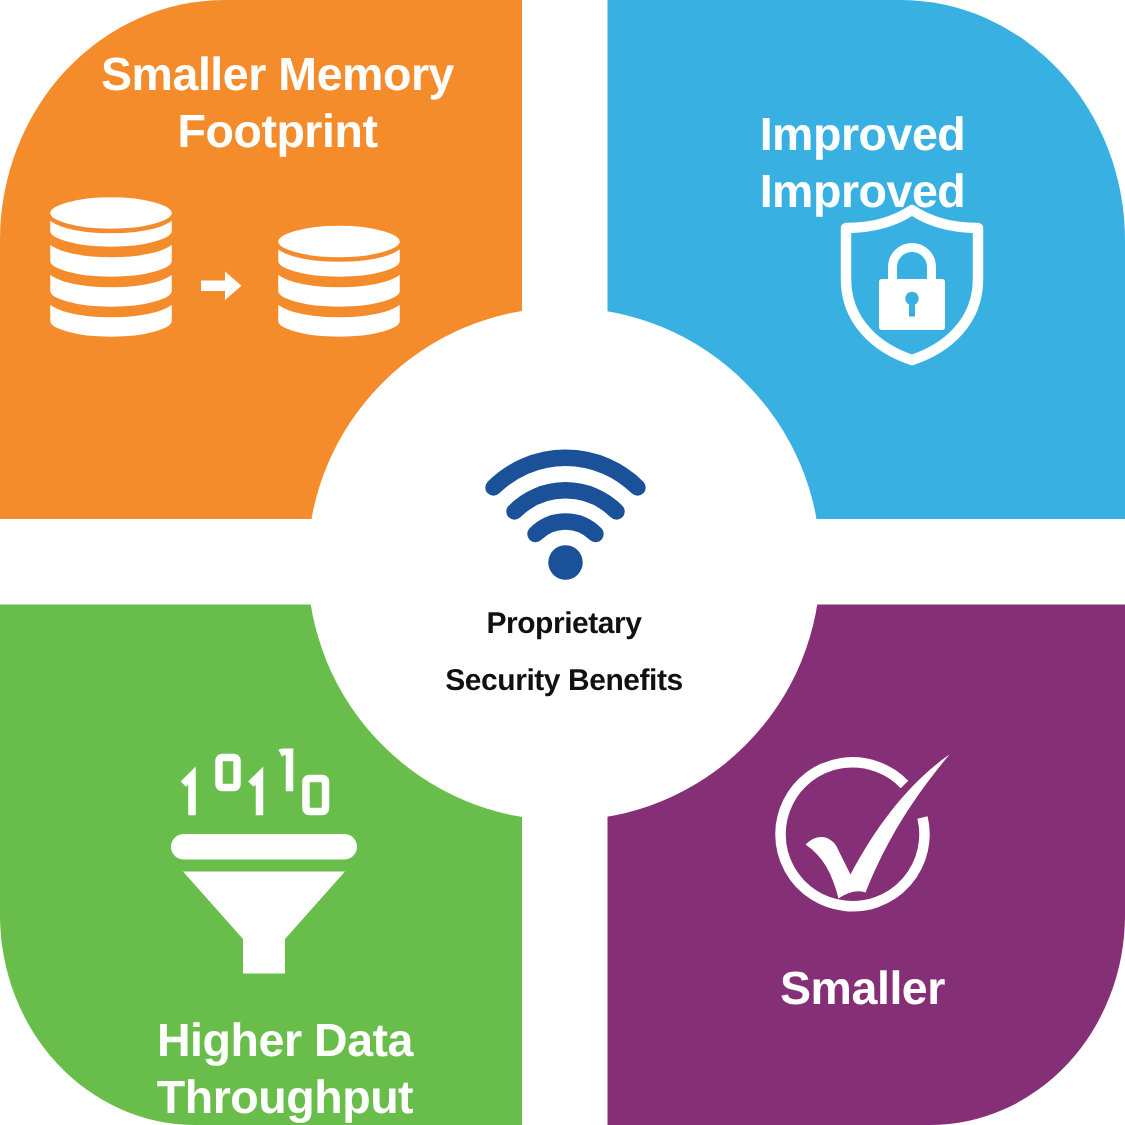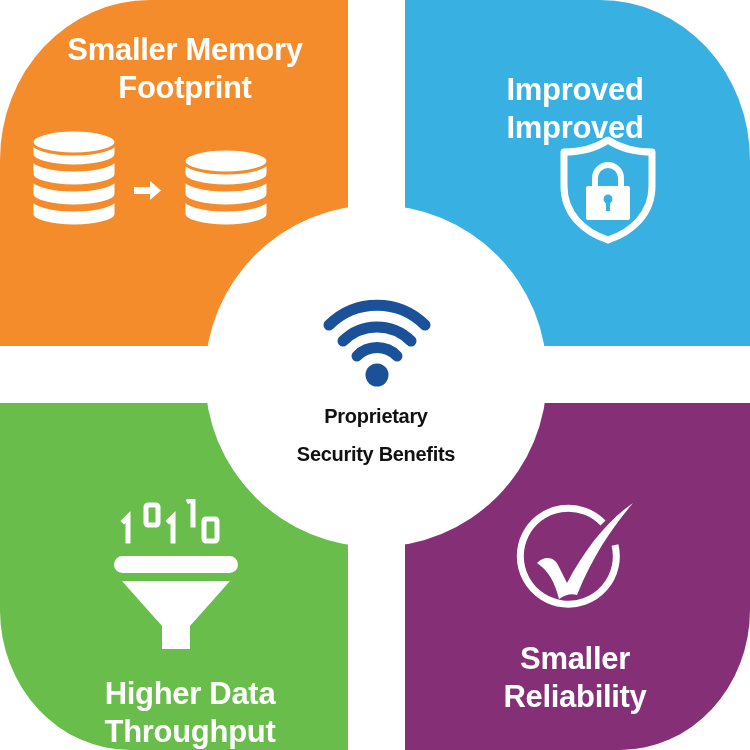--- a/index.html
+++ b/index.html
@@ -76,21 +76,20 @@
   </div>
 </div>
 
 <div class="quad q-br">
   <svg class="icon" style="left:110px; top:100px;" width="130" height="110" viewBox="0 0 130 110">
     <path d="M88 20 A48 48 0 1 0 100 42" fill="none" stroke="#ffffff" stroke-width="7" stroke-linecap="butt"></path>
     <path d="M22 60 C30 52 40 54 44 64 L52 80 C70 46 92 18 118 0 C98 24 78 52 62 92 C56 90 50 92 44 96 C40 80 34 68 22 60Z" fill="#ffffff"></path>
   </svg>
   <div class="qtitle" style="left:20px; width:300px; top:237px;">
     <div>Smaller</div>
-    <div>Reliability</div>
   </div>
 </div>
 
 <div class="center-circle">
   <svg class="icon" style="left:116px; top:90px;" width="112" height="92" viewBox="0 0 112 92">
     <g fill="none" stroke="#1a5199" stroke-width="11" stroke-linecap="round">
       <path d="M8 30 A68 68 0 0 1 104 30"></path>
       <path d="M22 46 A48 48 0 0 1 90 46"></path>
       <path d="M36 61 A28 28 0 0 1 76 61"></path>
     </g>

